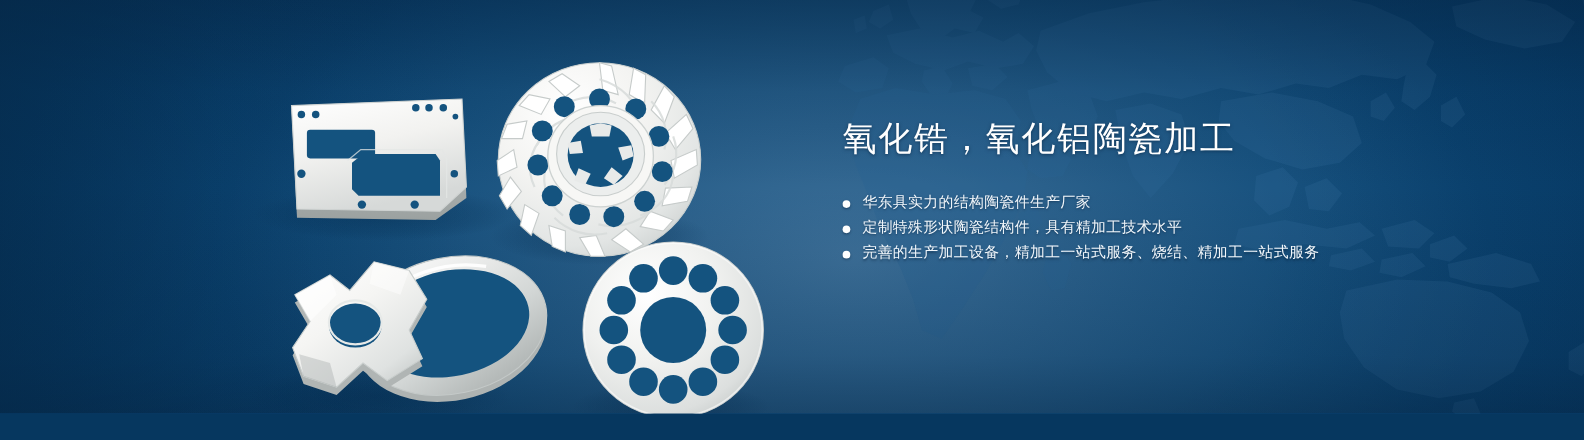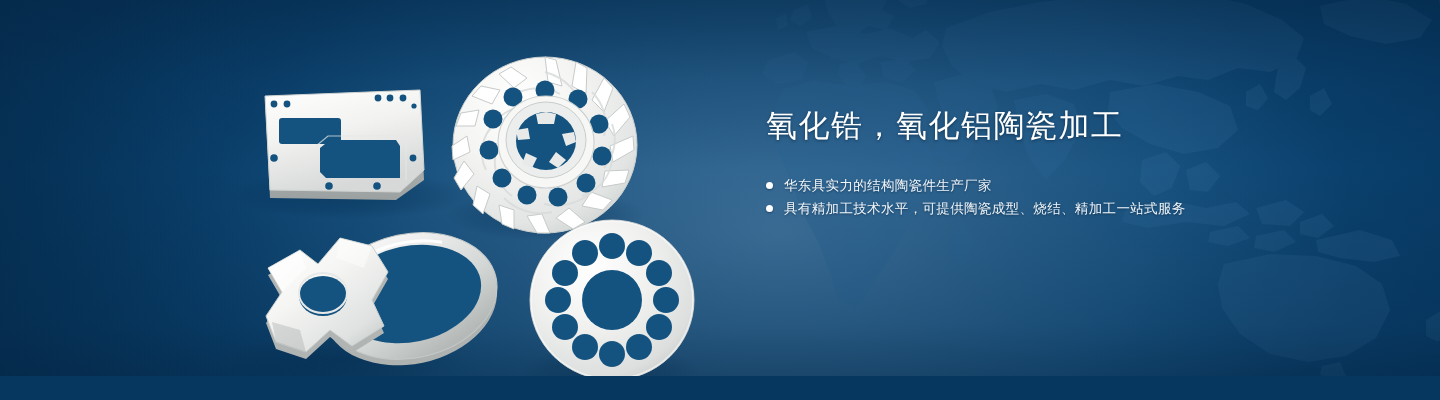--- a/index.html
+++ b/index.html
@@ -73,20 +73,21 @@
     background:#ffffff;
     margin-right:11px;
     box-shadow:0 1px 2px rgba(2,24,48,.45);
   }
   .bullet-text{
     color:#f2f7fb;
     font-size:13.5px;
     line-height:23px;
     letter-spacing:.35px;
     text-shadow:0 1px 2px rgba(2,24,48,.5);
+    font-family:Liberation Mono, monospace;
   }
 </style>
 </head>
 <body>
 
 <div id="banner">
 
   <div class="bg-base"></div>
 
   <div class="worldmap">
@@ -342,22 +343,26 @@
     <h1 class="headline">氧化锆，氧化铝陶瓷加工</h1>
 
     <ul class="bullets">
 
       <li class="bullet">
         <span class="bullet-dot"></span>
         <span class="bullet-text">华东具实力的结构陶瓷件生产厂家</span>
       </li>
 
 
-
       <li class="bullet">
         <span class="bullet-dot"></span>
-        <span class="bullet-text">具有精加工技术水平，可提供陶瓷成型、烧结、精加工一站式服务</span>
+        <span class="bullet-text">定制特殊形状陶瓷结构件，具有精加工技术水平</span>
+      </li>
+
+      <li class="bullet">
+        <span class="bullet-dot"></span>
+        <span class="bullet-text">完善的生产加工设备，精加工一站式服务、烧结、精加工一站式服务</span>
       </li>
 
     </ul>
   </div>
 
 </div>
 
 </body></html>

